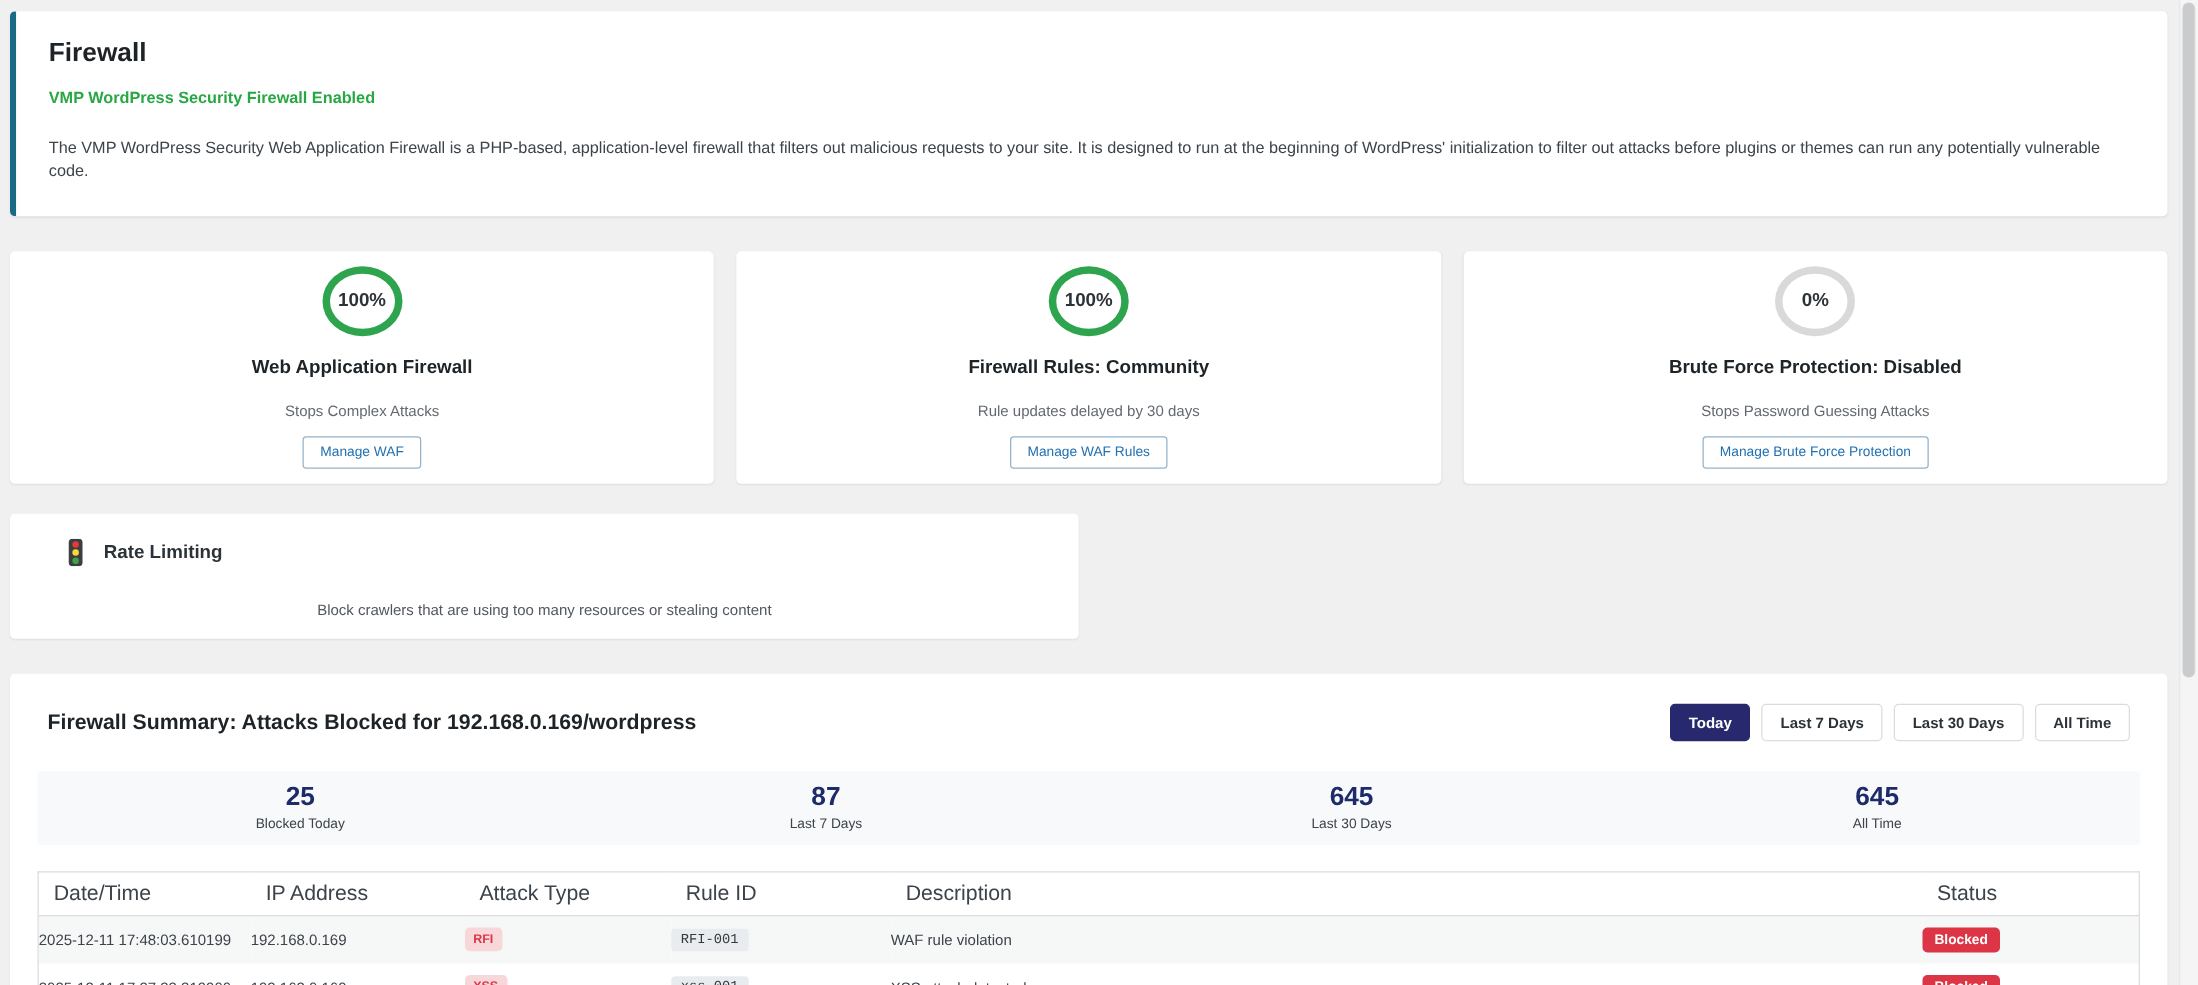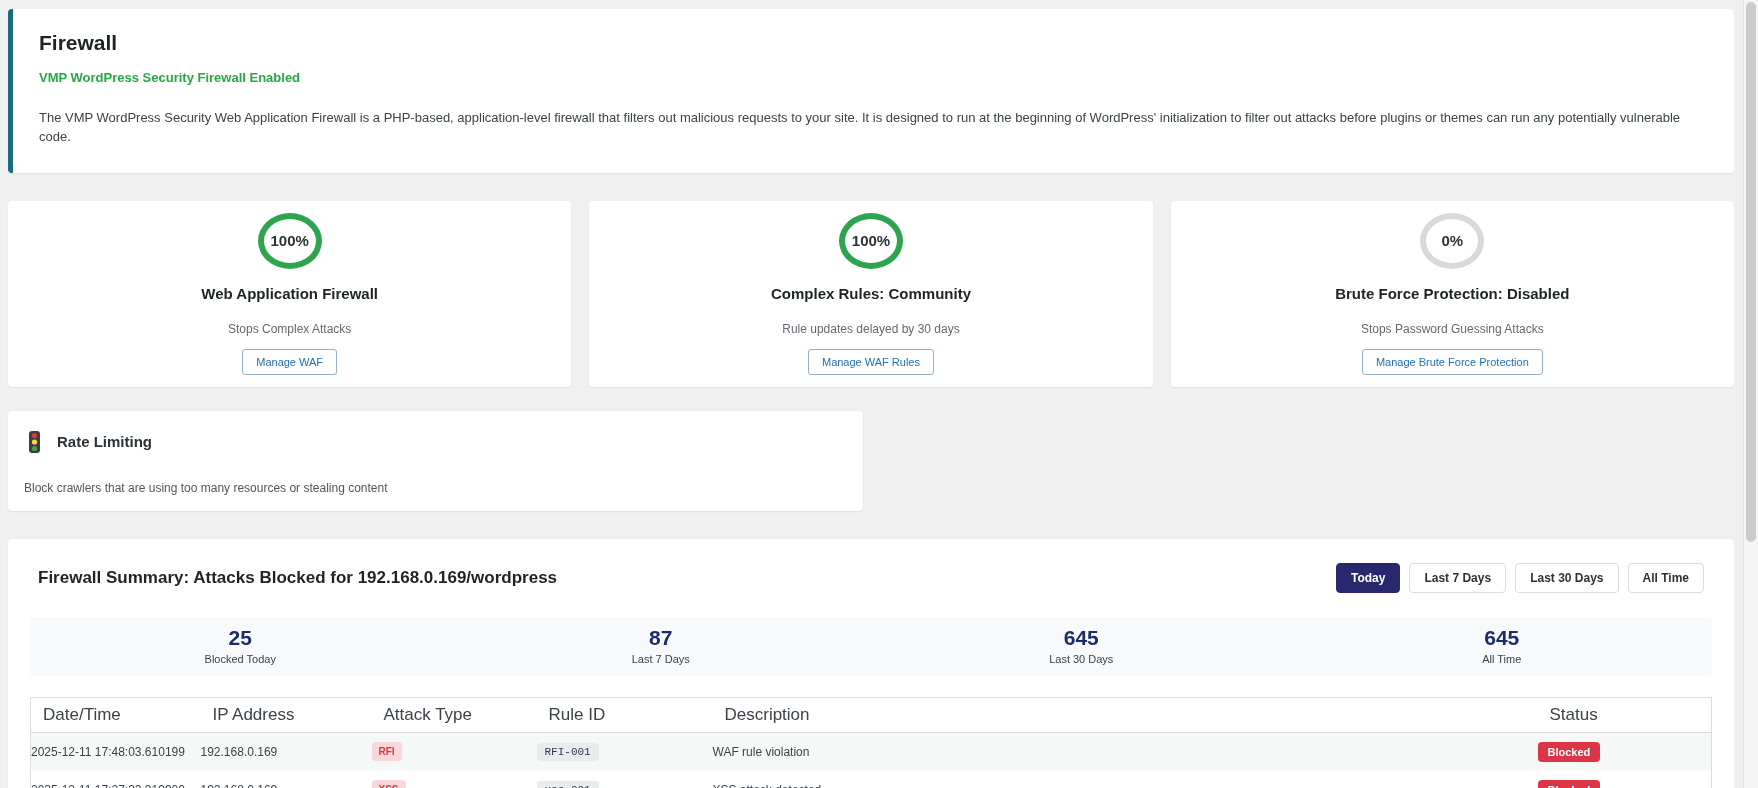--- a/index.html
+++ b/index.html
@@ -49,21 +49,21 @@
   .manage-btn {
     margin-top: 13px;
     background: #fff; color: #2271b1;
     border: 1px solid #92b2c9; border-radius: 3px;
     font-size: 11px; padding: 6px 13px; cursor: pointer;
     font-family: inherit;
   }
 
   
   .option-row { display: grid; grid-template-columns: 1fr 1fr; gap: 16px; margin-bottom: 28px; }
-  .option-card { height: 100px; padding: 20px 16px; }
+  .option-card { height: 100px; padding: 20px 42px; text-align: center; }
   .option-head { display: flex; align-items: center; gap: 13px; }
   .option-title { font-size: 15px; font-weight: 700; color: #2c3338; }
   .option-desc { margin-top: 28px; font-size: 12px; color: #50575e; }
   .opt-icon { width: 20px; height: 22px; display: inline-flex; align-items: center; justify-content: center; }
 
   
   .summary-card { padding: 24px 22px 22px 22px; min-height: 400px; }
   .summary-head { display: flex; align-items: center; justify-content: space-between; padding: 0 8px 0 8px; }
   .summary-title { font-size: 17px; font-weight: 700; color: #1d2327; }
   .filters { display: flex; gap: 9px; }
@@ -146,21 +146,21 @@
       </div>
       <div class="feature-title">Web Application Firewall</div>
       <div class="feature-sub">Stops Complex Attacks</div>
       <button class="manage-btn">Manage WAF</button>
     </div>
 
     <div class="card feature-card">
       <div class="ring">
         <span>100%</span>
       </div>
-      <div class="feature-title">Complex Rules: Community</div>
+      <div class="feature-title">Firewall Rules: Community</div>
       <div class="feature-sub">Rule updates delayed by 30 days</div>
       <button class="manage-btn">Manage WAF Rules</button>
     </div>
 
     <div class="card feature-card">
       <div class="ring ring-gray">
         <span>0%</span>
       </div>
       <div class="feature-title">Brute Force Protection: Disabled</div>
       <div class="feature-sub">Stops Password Guessing Attacks</div>

